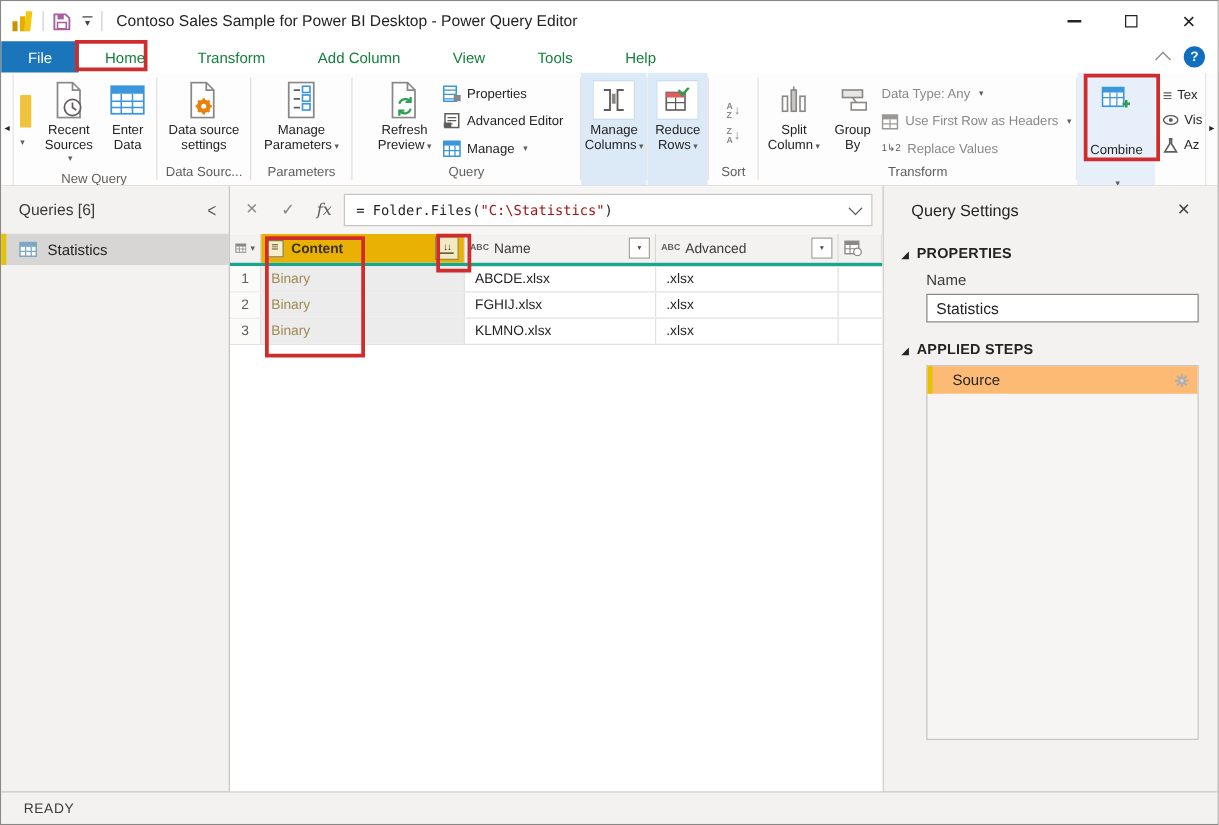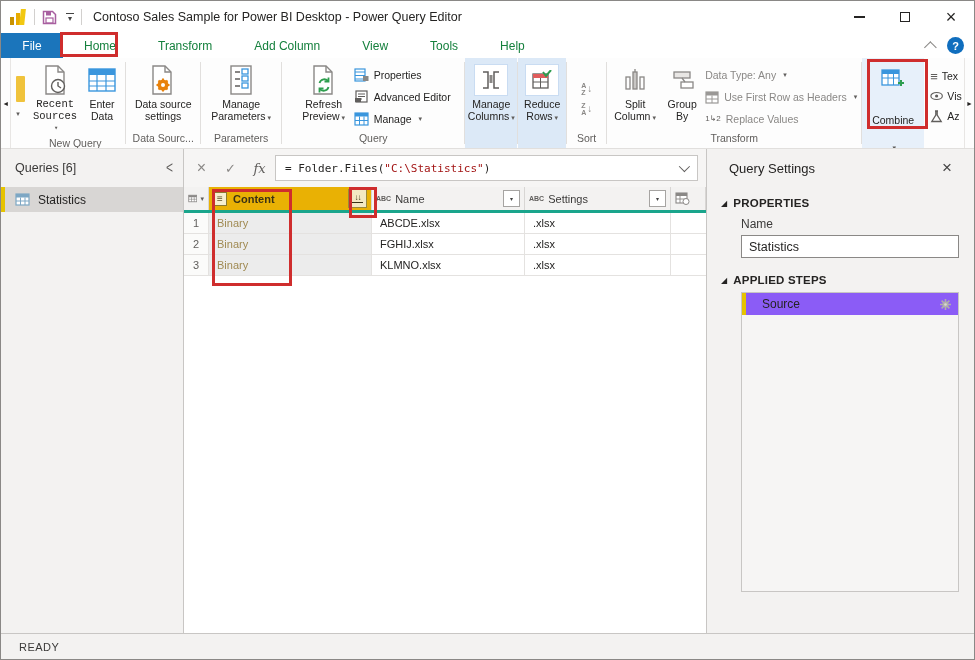--- a/index.html
+++ b/index.html
@@ -100,21 +100,21 @@
   
   .settings-pane { width: 268px; background: #f3f2f1; border-left: 1px solid #c8c6c4; padding: 0 20px 0 12px; display: flex; flex-direction: column; }
   .settings-header { height: 38px; display: flex; align-items: center; font-size: 13px; color: #252423; padding-left: 10px; }
   .settings-close { margin-left: auto; font-size: 17px; color: #444; margin-right: 2px; }
   .section-head { display: flex; align-items: center; gap: 6px; font-size: 11.5px; font-weight: bold; color: #252423; margin: 10px 0 6px 2px; letter-spacing: .2px; }
   .tri { font-size: 8px; color: #252423; }
   .field-label { font-size: 12px; color: #3b3a39; margin: 2px 0 4px 22px; }
   .name-input { margin-left: 22px; width: 218px; height: 23px; border: 1px solid #8a8886; background: #fff; font-size: 12.5px; padding: 0 7px; font-family: "Liberation Sans", sans-serif; color: #252423; }
   .link { margin: 10px 0 4px 22px; color: #0078d4; font-size: 12px; }
   .steps-box { margin-left: 22px; width: 218px; height: 300px; background: #f6f5f4; border: 1px solid #c8c6c4; }
-  .step-row { height: 22px; display: flex; align-items: center; background: #8b5cf6; border-left: 4px solid #e6c300; padding: 0 6px 0 16px; font-size: 12px; color: #252423; }
+  .step-row { height: 22px; display: flex; align-items: center; background: #fdba74; border-left: 4px solid #e6c300; padding: 0 6px 0 16px; font-size: 12px; color: #252423; }
   .gear { margin-left: auto; }
 
   
   .statusbar { height: 26px; border-top: 1px solid #c8c6c4; background: #f3f2f1; display: flex; align-items: center; padding-left: 18px; font-size: 11px; color: #3b3a39; letter-spacing: .5px; flex: 0 0 auto; }
 
   
   .anno { position: absolute; border: 3px solid #cf2d2d; z-index: 50; pointer-events: none; }
   .anno-home { left: 59px; top: 31px; width: 58px; height: 25px; }
   .anno-combine { left: 866px; top: 58px; width: 61px; height: 70px; }
   .anno-content { left: 211px; top: 188px; width: 80px; height: 97px; }
@@ -181,21 +181,21 @@
         <span>◄</span>
       </div>
 
     <div class="rib-frag">
       <span class="frag-icon"></span>
       <span class="frag-arrow">▾</span>
     </div>
 
     <div class="rib-group" style="width:100px;">
       <div class="rib-body">
-        <div class="big-btn" style="width:54px;font-family:Liberation Mono, monospace;">
+        <div class="big-btn" style="width:54px;">
           <span class="bicon">
             <svg width="26" height="30" viewBox="0 0 26 30">
                 <path d="M4 1 h12 l6 6 v22 h-18 z" fill="#fff" stroke="#8a8886" stroke-width="1.4"></path>
                 <path d="M16 1 v6 h6" fill="none" stroke="#8a8886" stroke-width="1.4"></path>
                 <circle cx="16" cy="21" r="6.5" fill="#fff" stroke="#605e5c" stroke-width="1.4"></circle>
                 <path d="M16 17 v4 l3 2" fill="none" stroke="#605e5c" stroke-width="1.4"></path>
               </svg>
           </span>
           <span>Recent Sources</span>
             <span class="drop">▾</span>
@@ -494,21 +494,21 @@
           </div>
           <div class="gh-cell gh-name">
             <span class="abc">ABC</span>
             <span>Name</span>
             <span class="filter-btn">
                 <span>▾</span>
               </span>
           </div>
           <div class="gh-cell gh-ext">
             <span class="abc">ABC</span>
-            <span>Settings</span>
+            <span>Advanced</span>
             <span class="filter-btn">
                 <span>▾</span>
               </span>
           </div>
           <div class="gh-cell gh-partial">
             <svg width="15" height="13" viewBox="0 0 15 13">
                 <rect x="1" y="1" width="11" height="10" fill="#fff" stroke="#8a8886" stroke-width="1.1"></rect>
                 <rect x="1" y="1" width="11" height="3" fill="#8a8886"></rect>
                 <path d="M1 7 h11 M5 4 v7" stroke="#8a8886" stroke-width=".9"></path>
                 <circle cx="11" cy="9.5" r="3" fill="#fff" stroke="#8a8886" stroke-width="1"></circle>

